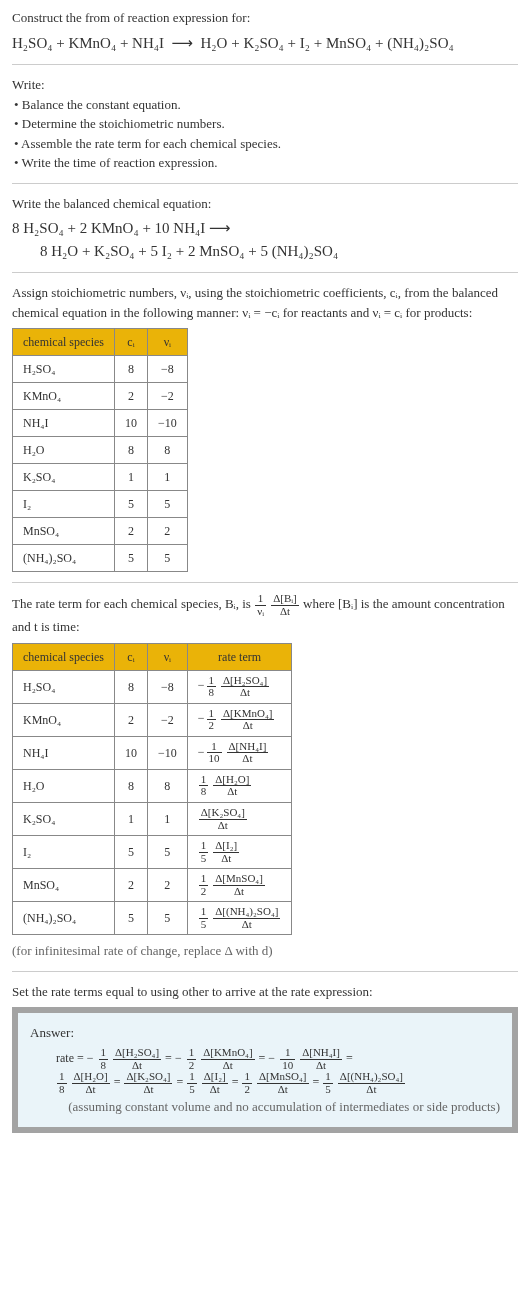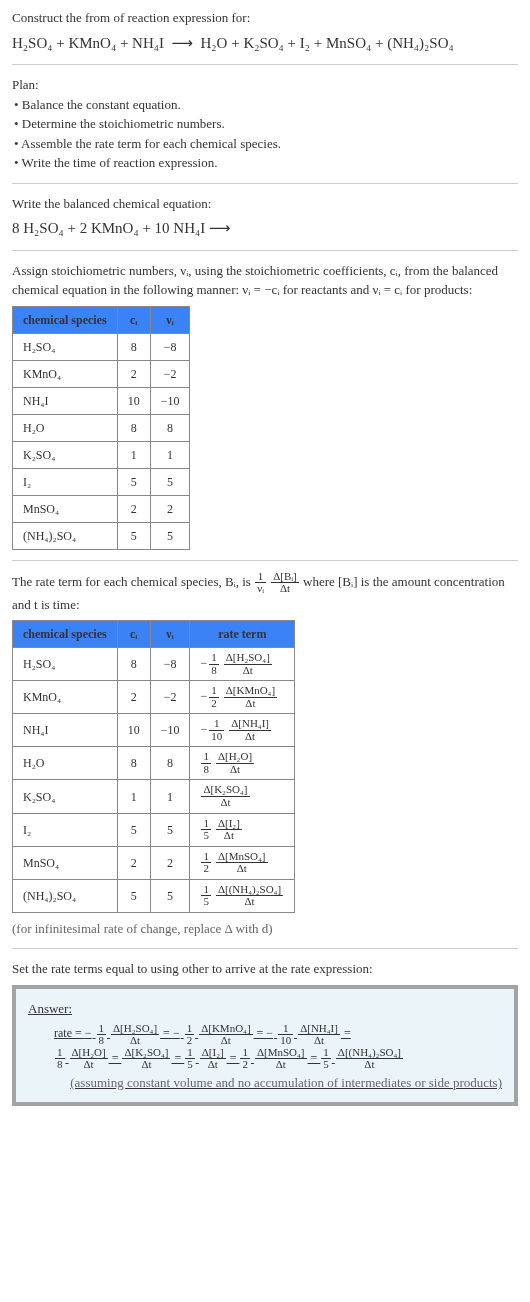--- a/index.html
+++ b/index.html
@@ -26,33 +26,32 @@
     border-collapse: collapse;
     margin: 6px 0;
   }
   table.data th, table.data td {
     border: 1px solid #888;
     padding: 4px 10px;
     text-align: center;
     font-size: 12px;
   }
   table.data th {
-    background: #3b82f6;
-    font-weight: bold;
+    background: #eab308;
+    font-weight: normal;
   }
   table.data td:first-child, table.data th:first-child {
     text-align: left;
   }
   .bullet { padding-left: 2px; }
   .answer-box {
     background: #eaf4f9;
-    border: 4px solid #a3a3a3;
+    border: 6px solid #a3a3a3;
     padding: 10px 12px;
     margin-top: 6px;
-    text-decoration: underline;
   }
   .answer-box .label {
     margin-bottom: 4px;
   }
   .indent { padding-left: 28px; display:block;}
   .small-note {
     font-size: 13px;
     color: #666;
     margin-top:2px;
   }
@@ -74,31 +73,32 @@
 
 <div>Construct the from of reaction expression for:</div>
 <div class="eq">
   <span>H₂SO₄ + KMnO₄ + NH₄I</span>
   &nbsp;⟶&nbsp;
   <span>H₂O + K₂SO₄ + I₂ + MnSO₄ + (NH₄)₂SO₄</span>
 </div>
 
 <hr>
 
-<div>Plan:</div>
+<div>Write:</div>
 <div class="bullet">• <span>Balance the constant equation.</span></div>
 <div class="bullet">• <span>Determine the stoichiometric numbers.</span></div>
 <div class="bullet">• <span>Assemble the rate term for each chemical species.</span></div>
 <div class="bullet">• <span>Write the time of reaction expression.</span></div>
 
 <hr>
 
 <div>Write the balanced chemical equation:</div>
 <div class="eq">
   <span>8 H₂SO₄ + 2 KMnO₄ + 10 NH₄I</span> ⟶
+  <span class="indent"><span>8 H₂O + K₂SO₄ + 5 I₂ + 2 MnSO₄ + 5 (NH₄)₂SO₄</span></span>
 </div>
 
 <hr>
 
 <div>Assign stoichiometric numbers, νᵢ, using the stoichiometric coefficients, cᵢ, from the balanced chemical equation in the following manner: νᵢ = −cᵢ for reactants and νᵢ = cᵢ for products:</div>
 
 <table class="data">
   <thead>
     <tr>
       <th>chemical species</th>

